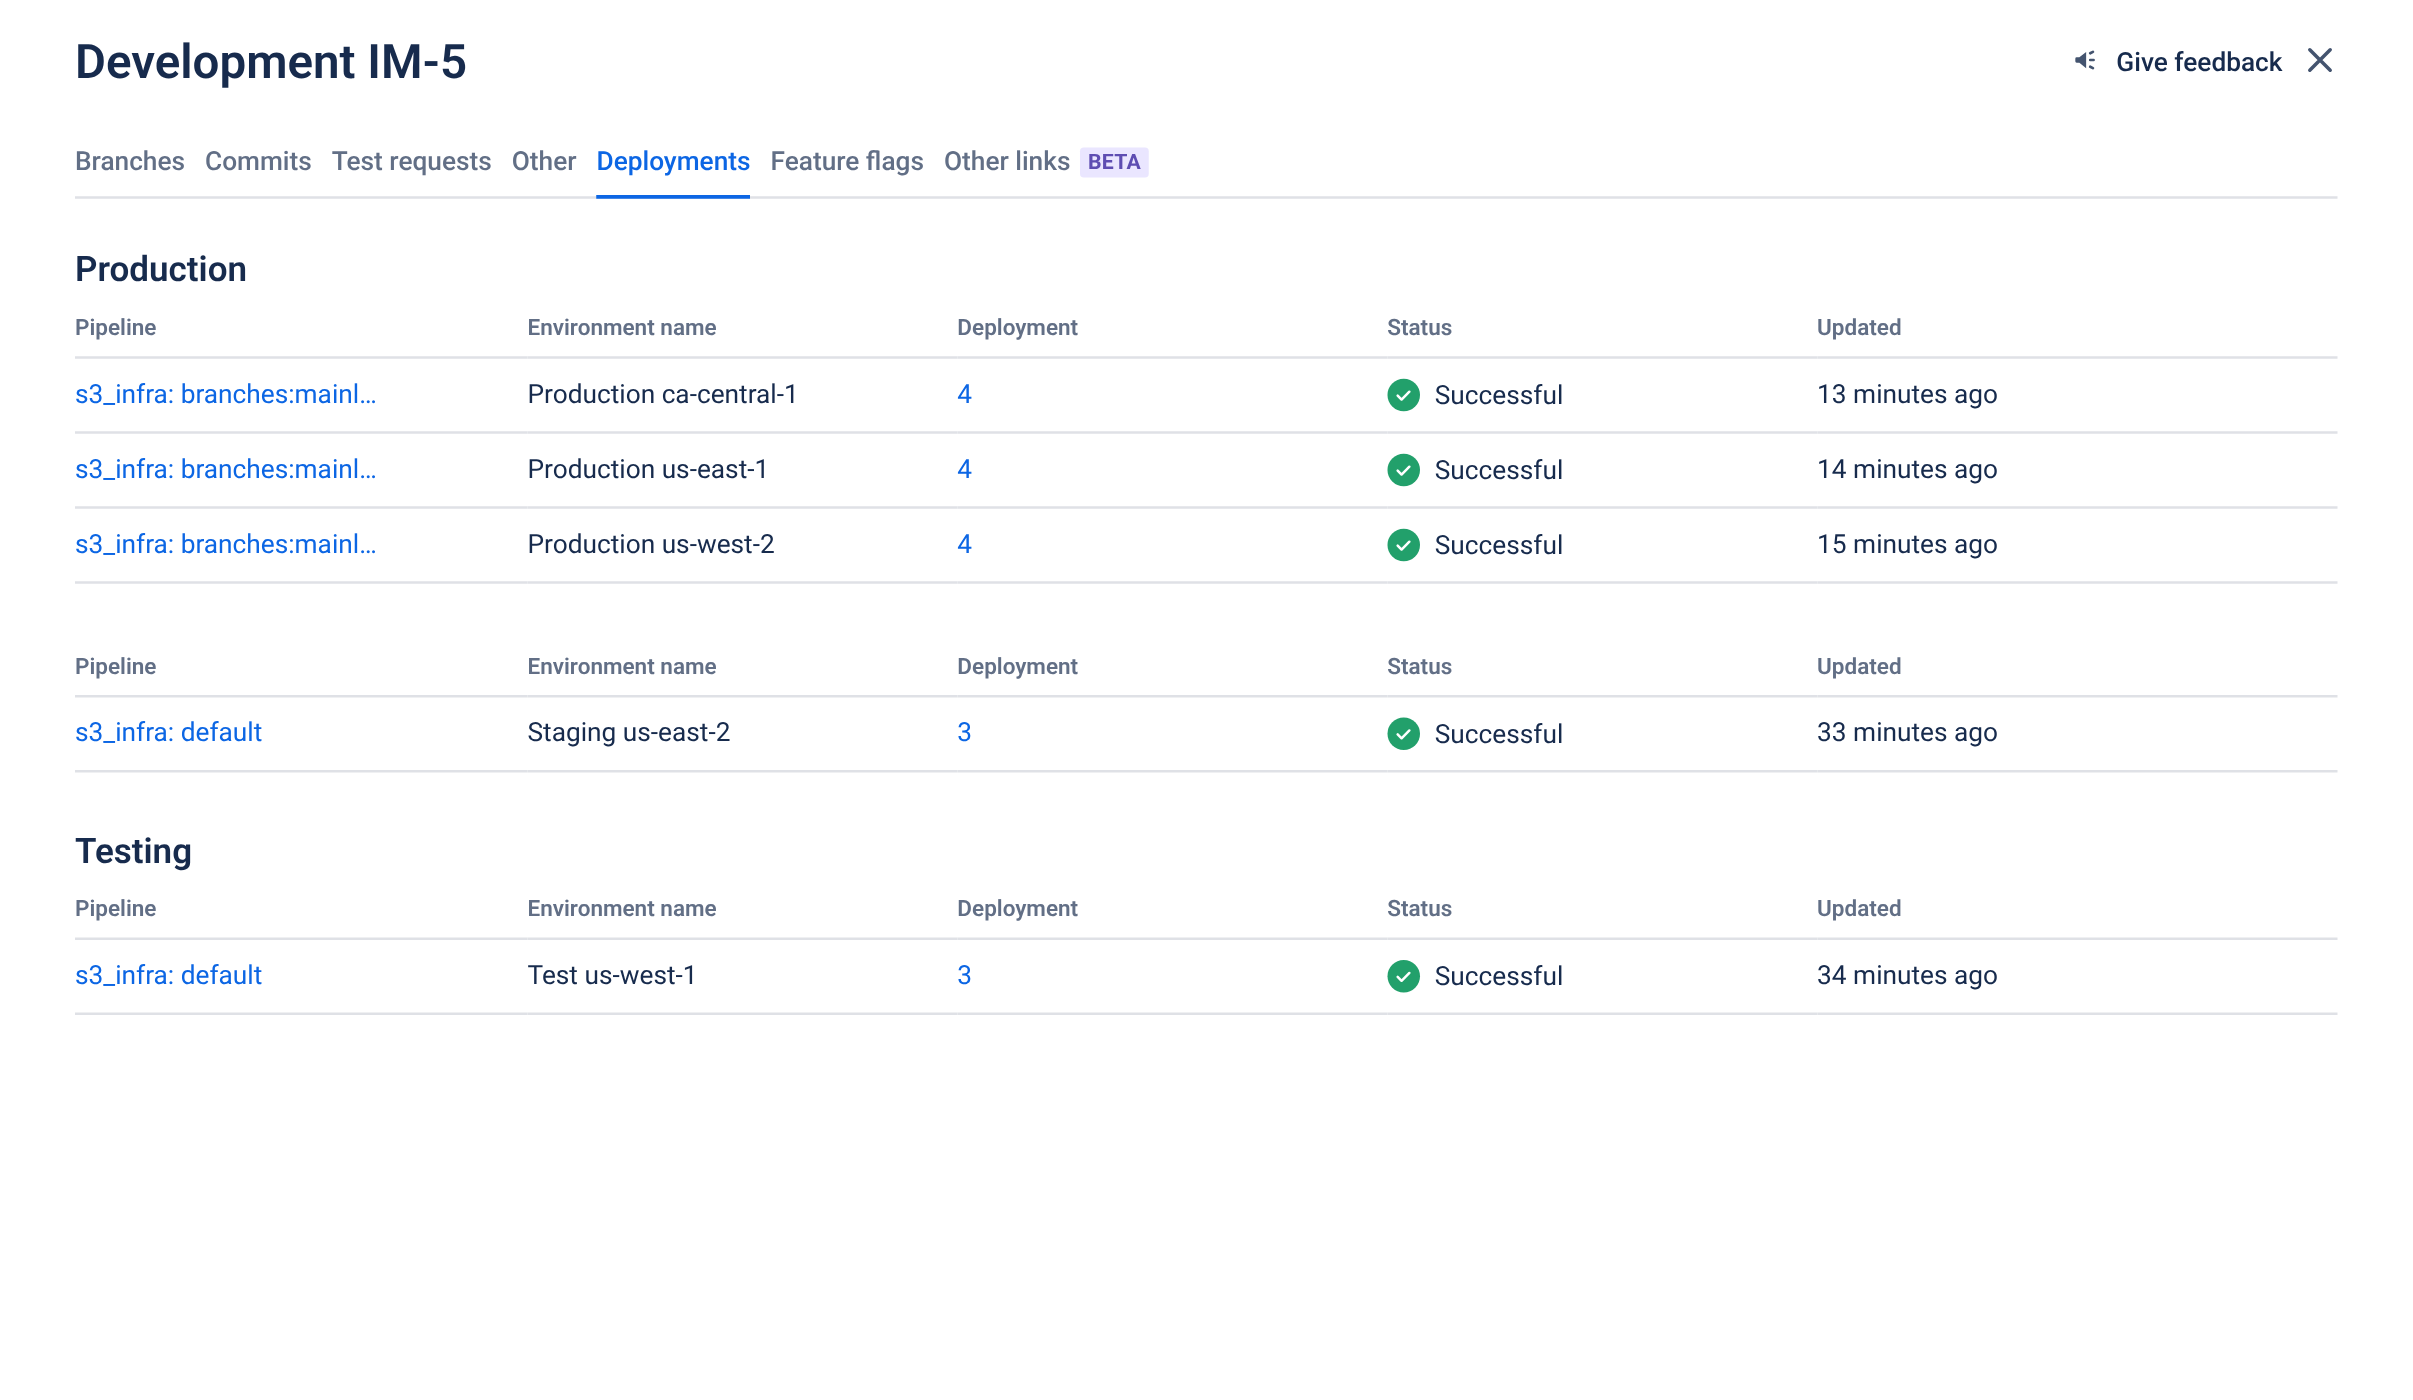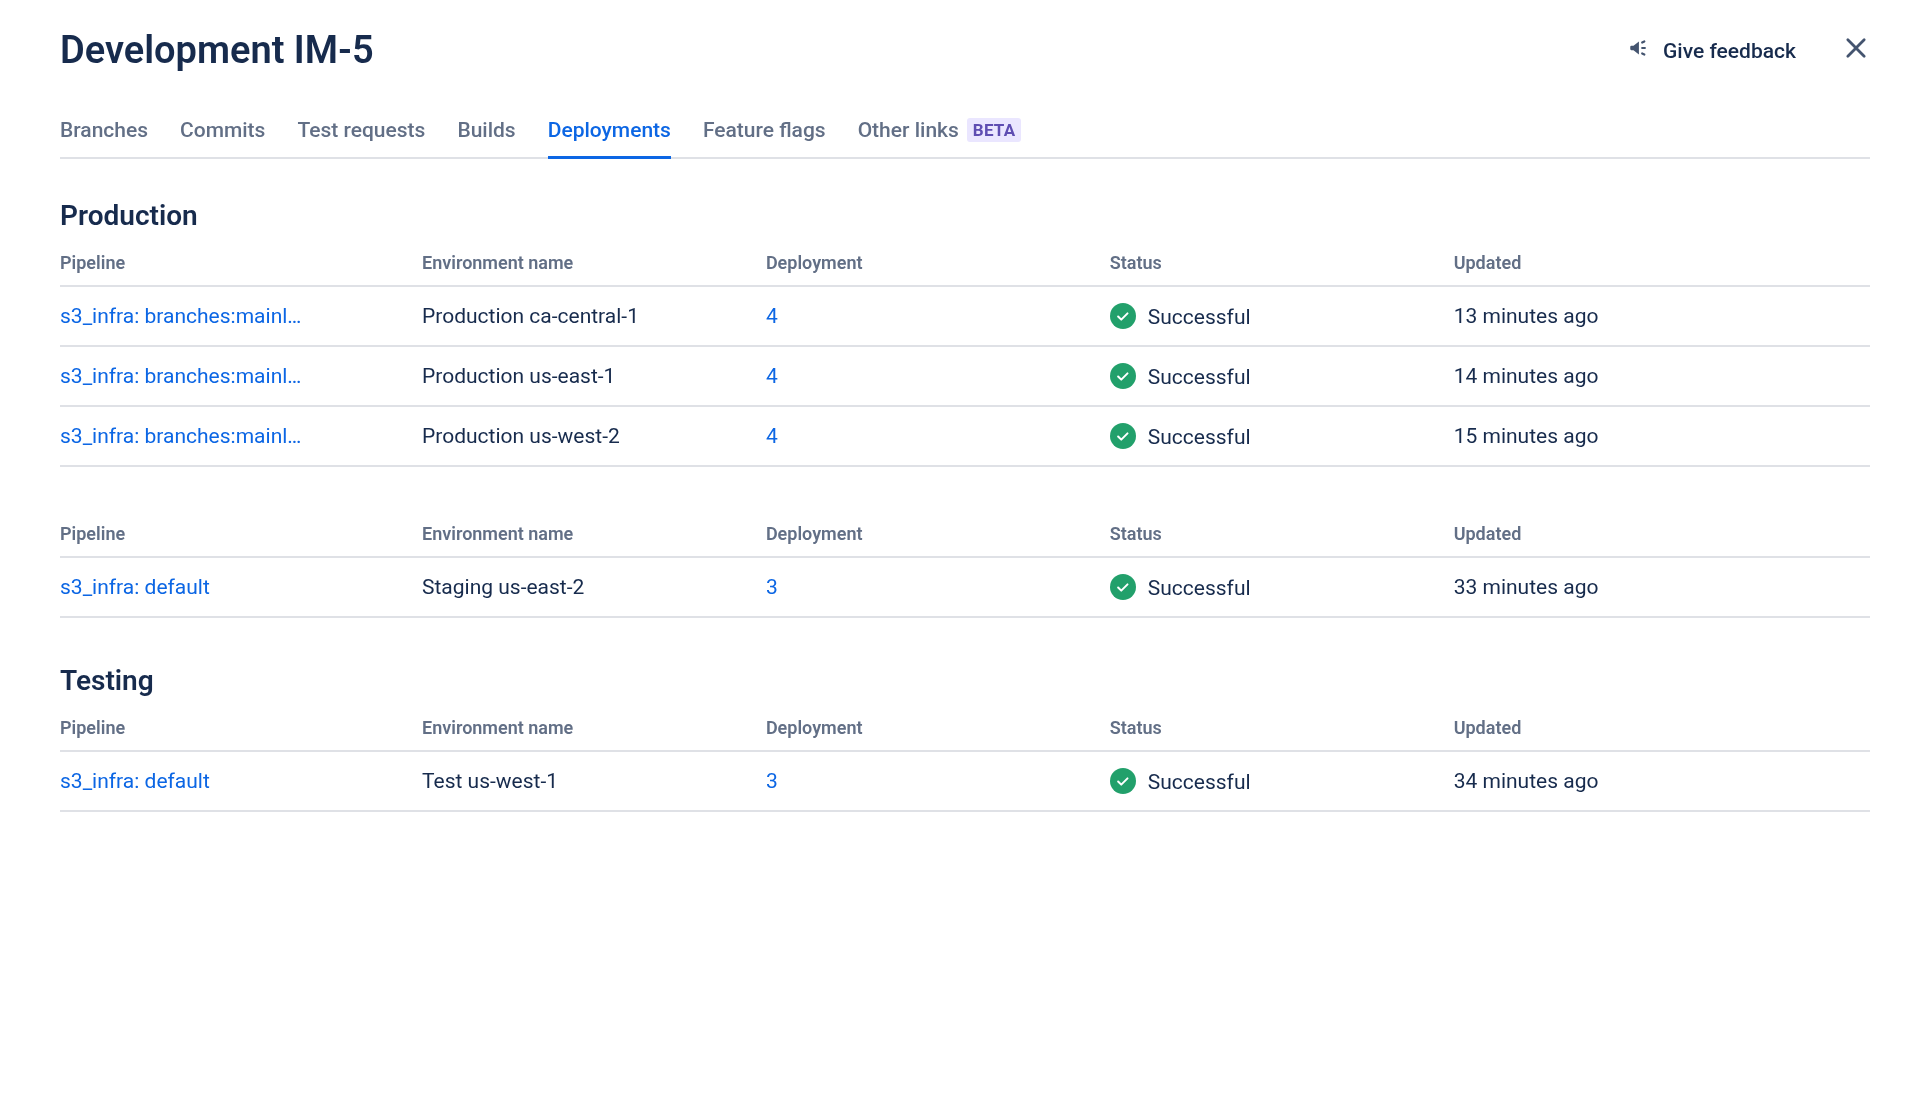--- a/index.html
+++ b/index.html
@@ -31,21 +31,21 @@
     margin-bottom: 40px;
   }
   .title {
     font-size: 38px;
     font-weight: 600;
     color: var(--text-primary);
   }
   .header-actions {
     display: flex;
     align-items: center;
-    gap: 46px;
+    gap: 16px;
     padding-top: 6px;
   }
   .feedback {
     display: flex;
     align-items: center;
     gap: 10px;
     color: var(--text-primary);
     font-size: 21px;
     font-weight: 500;
     cursor: pointer;
@@ -53,21 +53,21 @@
   .feedback svg { width: 26px; height: 26px; }
   .close-btn {
     cursor: pointer;
     display: flex;
     align-items: center;
   }
   .close-btn svg { width: 28px; height: 28px; }
 
   .tabs {
     display: flex;
-    gap: 32px;
+    gap: 16px;
     border-bottom: 2px solid var(--border);
     margin-bottom: 40px;
   }
   .tab {
     padding: 6px 0 14px 0;
     font-size: 21px;
     font-weight: 500;
     color: var(--text-subtle);
     cursor: pointer;
     margin-bottom: -2px;
@@ -176,21 +176,21 @@
       <div class="tab">
         <span>Branches</span>
       </div>
       <div class="tab">
         <span>Commits</span>
       </div>
       <div class="tab">
         <span>Test requests</span>
       </div>
       <div class="tab">
-        <span>Builds</span>
+        <span>Other</span>
       </div>
       <div class="tab active">
         <span>Deployments</span>
       </div>
       <div class="tab">
         <span>Feature flags</span>
       </div>
       <div class="tab">
         <span>Other links</span>
         <span class="badge">BETA</span>

